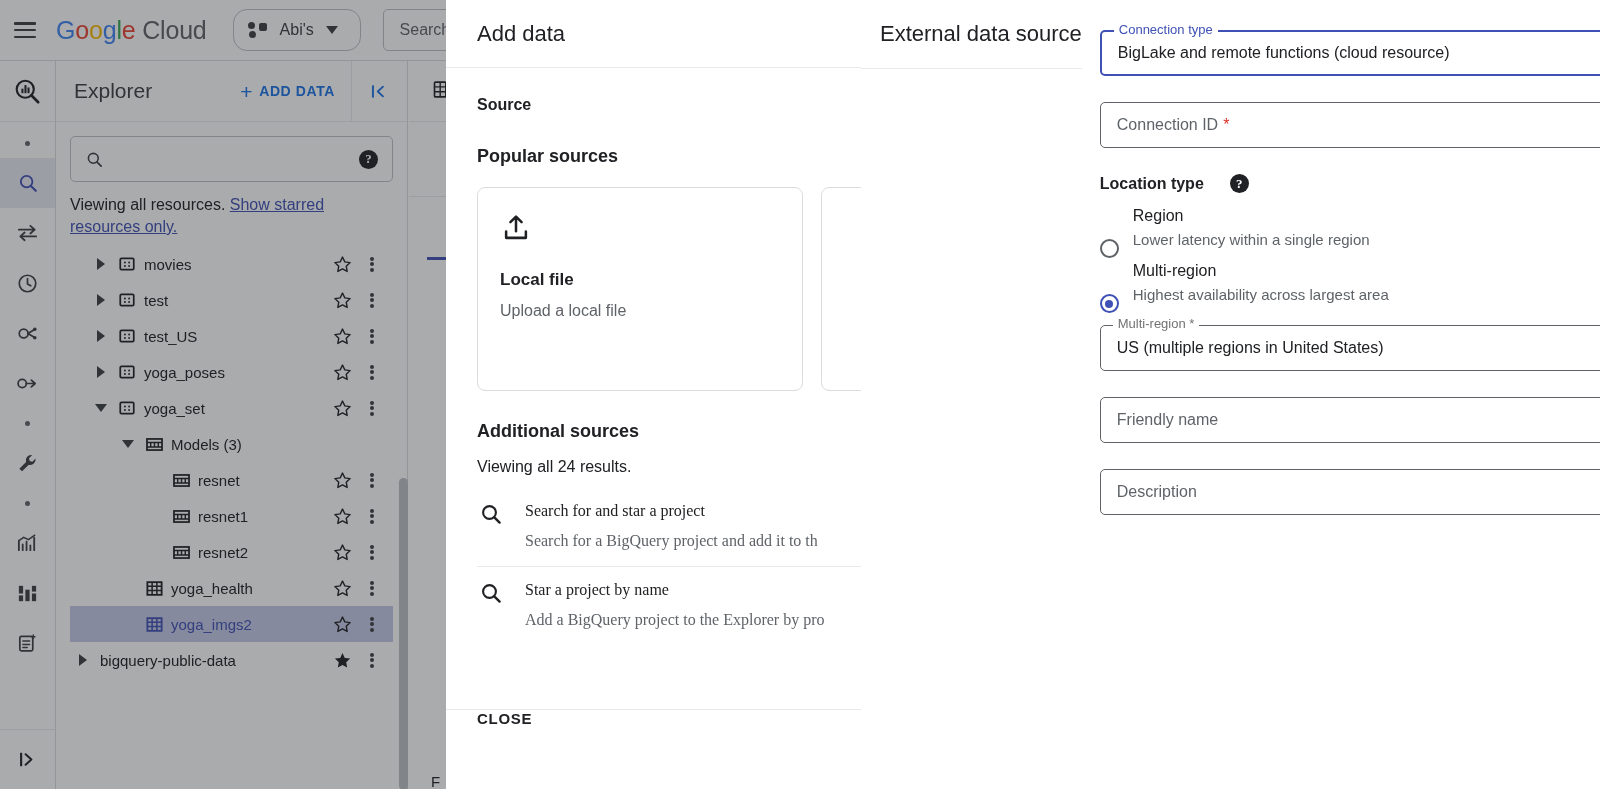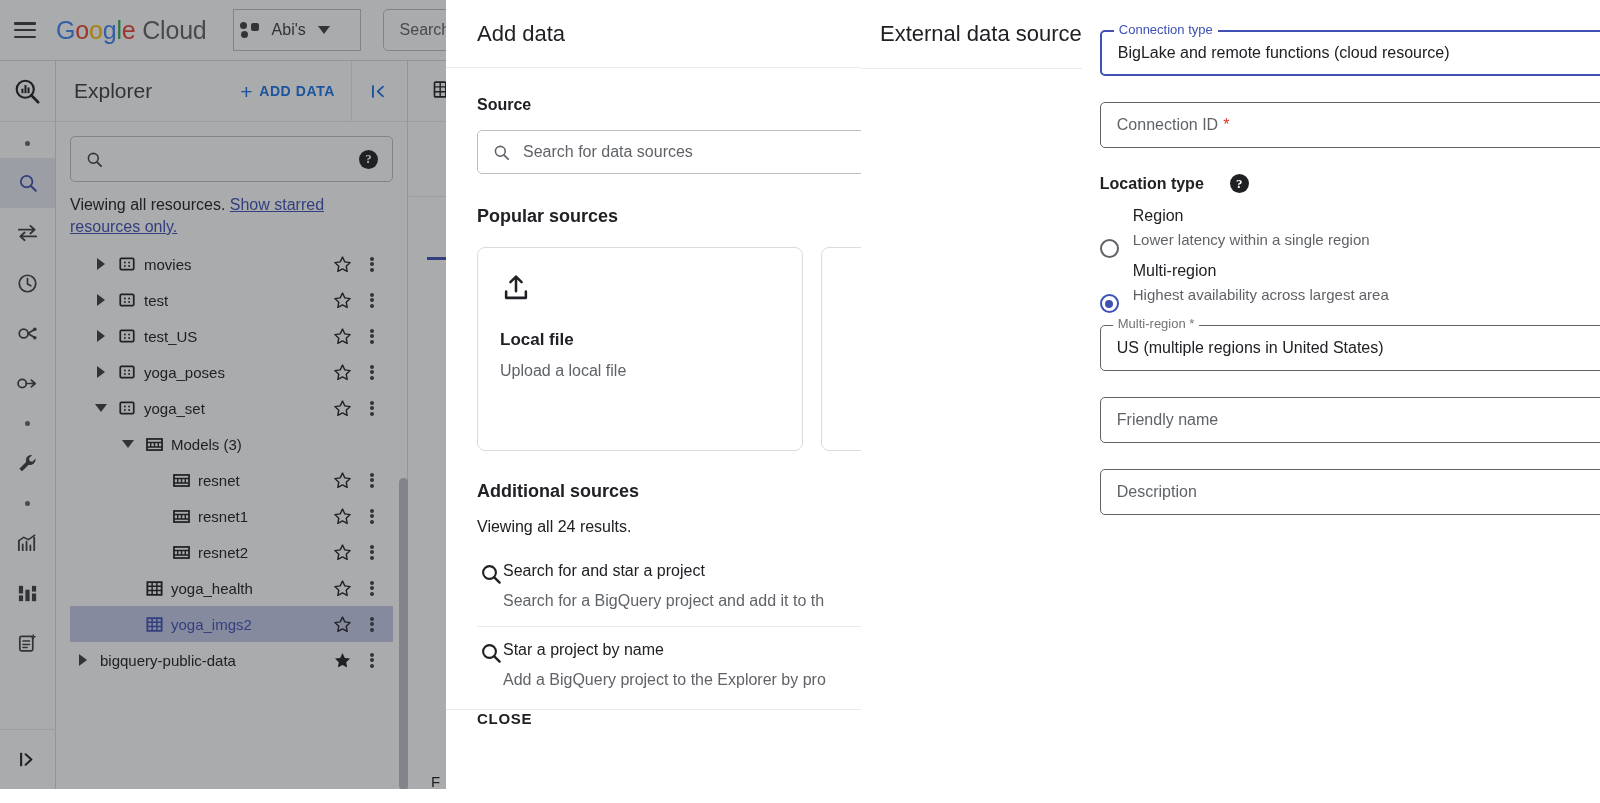--- a/index.html
+++ b/index.html
@@ -24,22 +24,22 @@
     display:flex; align-items:center;
   }
   .hamburger { width:22px; height:16px; margin-left:14px; margin-right:20px;
     display:flex; flex-direction:column; justify-content:space-between; cursor:pointer;}
   .hamburger i { display:block; height:2.5px; background:#3c4043; border-radius:1px; }
   .gcloud-logo { font-size:25px; letter-spacing:-0.2px; white-space:nowrap; }
   .gcloud-logo .b { color:#4285f4; } .gcloud-logo .r { color:#ea4335; }
   .gcloud-logo .y { color:#fbbc04; } .gcloud-logo .g { color:#34a853; }
   .gcloud-logo .cloud { color:#5f6368; font-weight:400; }
   .proj-chip {
-    margin-left:26px; height:42px; min-width:128px; padding:0 6px;
-    border:1px solid #bdc1c6; border-radius:0;
+    margin-left:26px; height:42px; min-width:128px; padding:0 14px;
+    border:1px solid #bdc1c6; border-radius:14px;
     display:flex; align-items:center; gap:12px; cursor:pointer;
   }
   .proj-chip .dots { position:relative; width:20px; height:16px; }
   .proj-chip .dots s {
     position:absolute; background:#3c4043; border-radius:50%;
   }
   .proj-chip .dots s:nth-child(1){ width:7px;height:7px; left:0; top:0; }
   .proj-chip .dots s:nth-child(2){ width:8px;height:8px; left:11px; top:1px; border-radius:2px; }
   .proj-chip .dots s:nth-child(3){ width:7px;height:7px; left:1px; top:9px; }
   .proj-chip .pname { font-size:16px; color:#3c4043; }
@@ -171,22 +171,23 @@
   .card {
     width:326px; height:204px; border:1px solid #dadce0; border-radius:8px;
     padding:24px 22px; background:#fff; cursor:pointer; flex:none;
   }
   .card .ct { margin-top:22px; font-size:17px; font-weight:700; color:#202124; }
   .card .cs { margin-top:12px; font-size:16px; color:#5f6368; }
   .ad-h3 { margin-top:30px; font-size:18px; font-weight:700; color:#202124; }
   .ad-res { margin-top:16px; font-size:16px; color:#202124; }
   .srclist { margin-top:12px; }
   .srcrow {
-    display:flex; padding:14px 0 16px 0; border-top:1px solid #e8eaed;
+    display:flex; gap:22px; padding:14px 0 16px 0; border-top:1px solid #e8eaed;
     cursor:pointer;
+    font-family:Liberation Serif, serif;
   }
   .srcrow:first-child { border-top:none; }
   .srcrow .st { font-size:16px; color:#202124; }
   .srcrow .ss { margin-top:12px; font-size:16px; color:#5f6368; white-space:nowrap; }
   .ad-foot {
     position:absolute; left:0; bottom:12px; width:415px; height:68px;
     border-top:1px solid #e8eaed; display:flex; align-items:flex-start; padding-left:31px;
   }
   .ad-close {
     font-size:15px; font-weight:700; letter-spacing:.7px; color:#202124; cursor:pointer;
@@ -711,27 +712,20 @@
       <div class="wa-textbit">F</div>
     </div>
   </div>
 
   <div class="scrim"></div>
 
   <div class="adddata">
     <div class="ad-head">Add data</div>
     <div class="ad-body">
       <div class="ad-h">Source</div>
-      <div class="ad-search">
-        <svg width="19" height="19" viewBox="0 0 24 24">
-          <circle cx="10.5" cy="10.5" r="6.2" fill="none" stroke="#5f6368" stroke-width="2"></circle>
-          <line x1="15.2" y1="15.2" x2="20.4" y2="20.4" stroke="#5f6368" stroke-width="2.2" stroke-linecap="round"></line>
-        </svg>
-        <span>Search for data sources</span>
-      </div>
       <div class="ad-h2">Popular sources</div>
       <div class="cards">
         <div class="card">
           <svg width="32" height="32" viewBox="0 0 24 24">
             <path d="M12 3.5v11M7.8 7.6L12 3.4l4.2 4.2" fill="none" stroke="#202124" stroke-width="1.9" stroke-linecap="round" stroke-linejoin="round"></path>
             <path d="M4.6 14.6v4.8h14.8v-4.8" fill="none" stroke="#202124" stroke-width="1.9" stroke-linecap="round" stroke-linejoin="round"></path>
           </svg>
           <div class="ct">Local file</div>
           <div class="cs">Upload a local file</div>
         </div>

